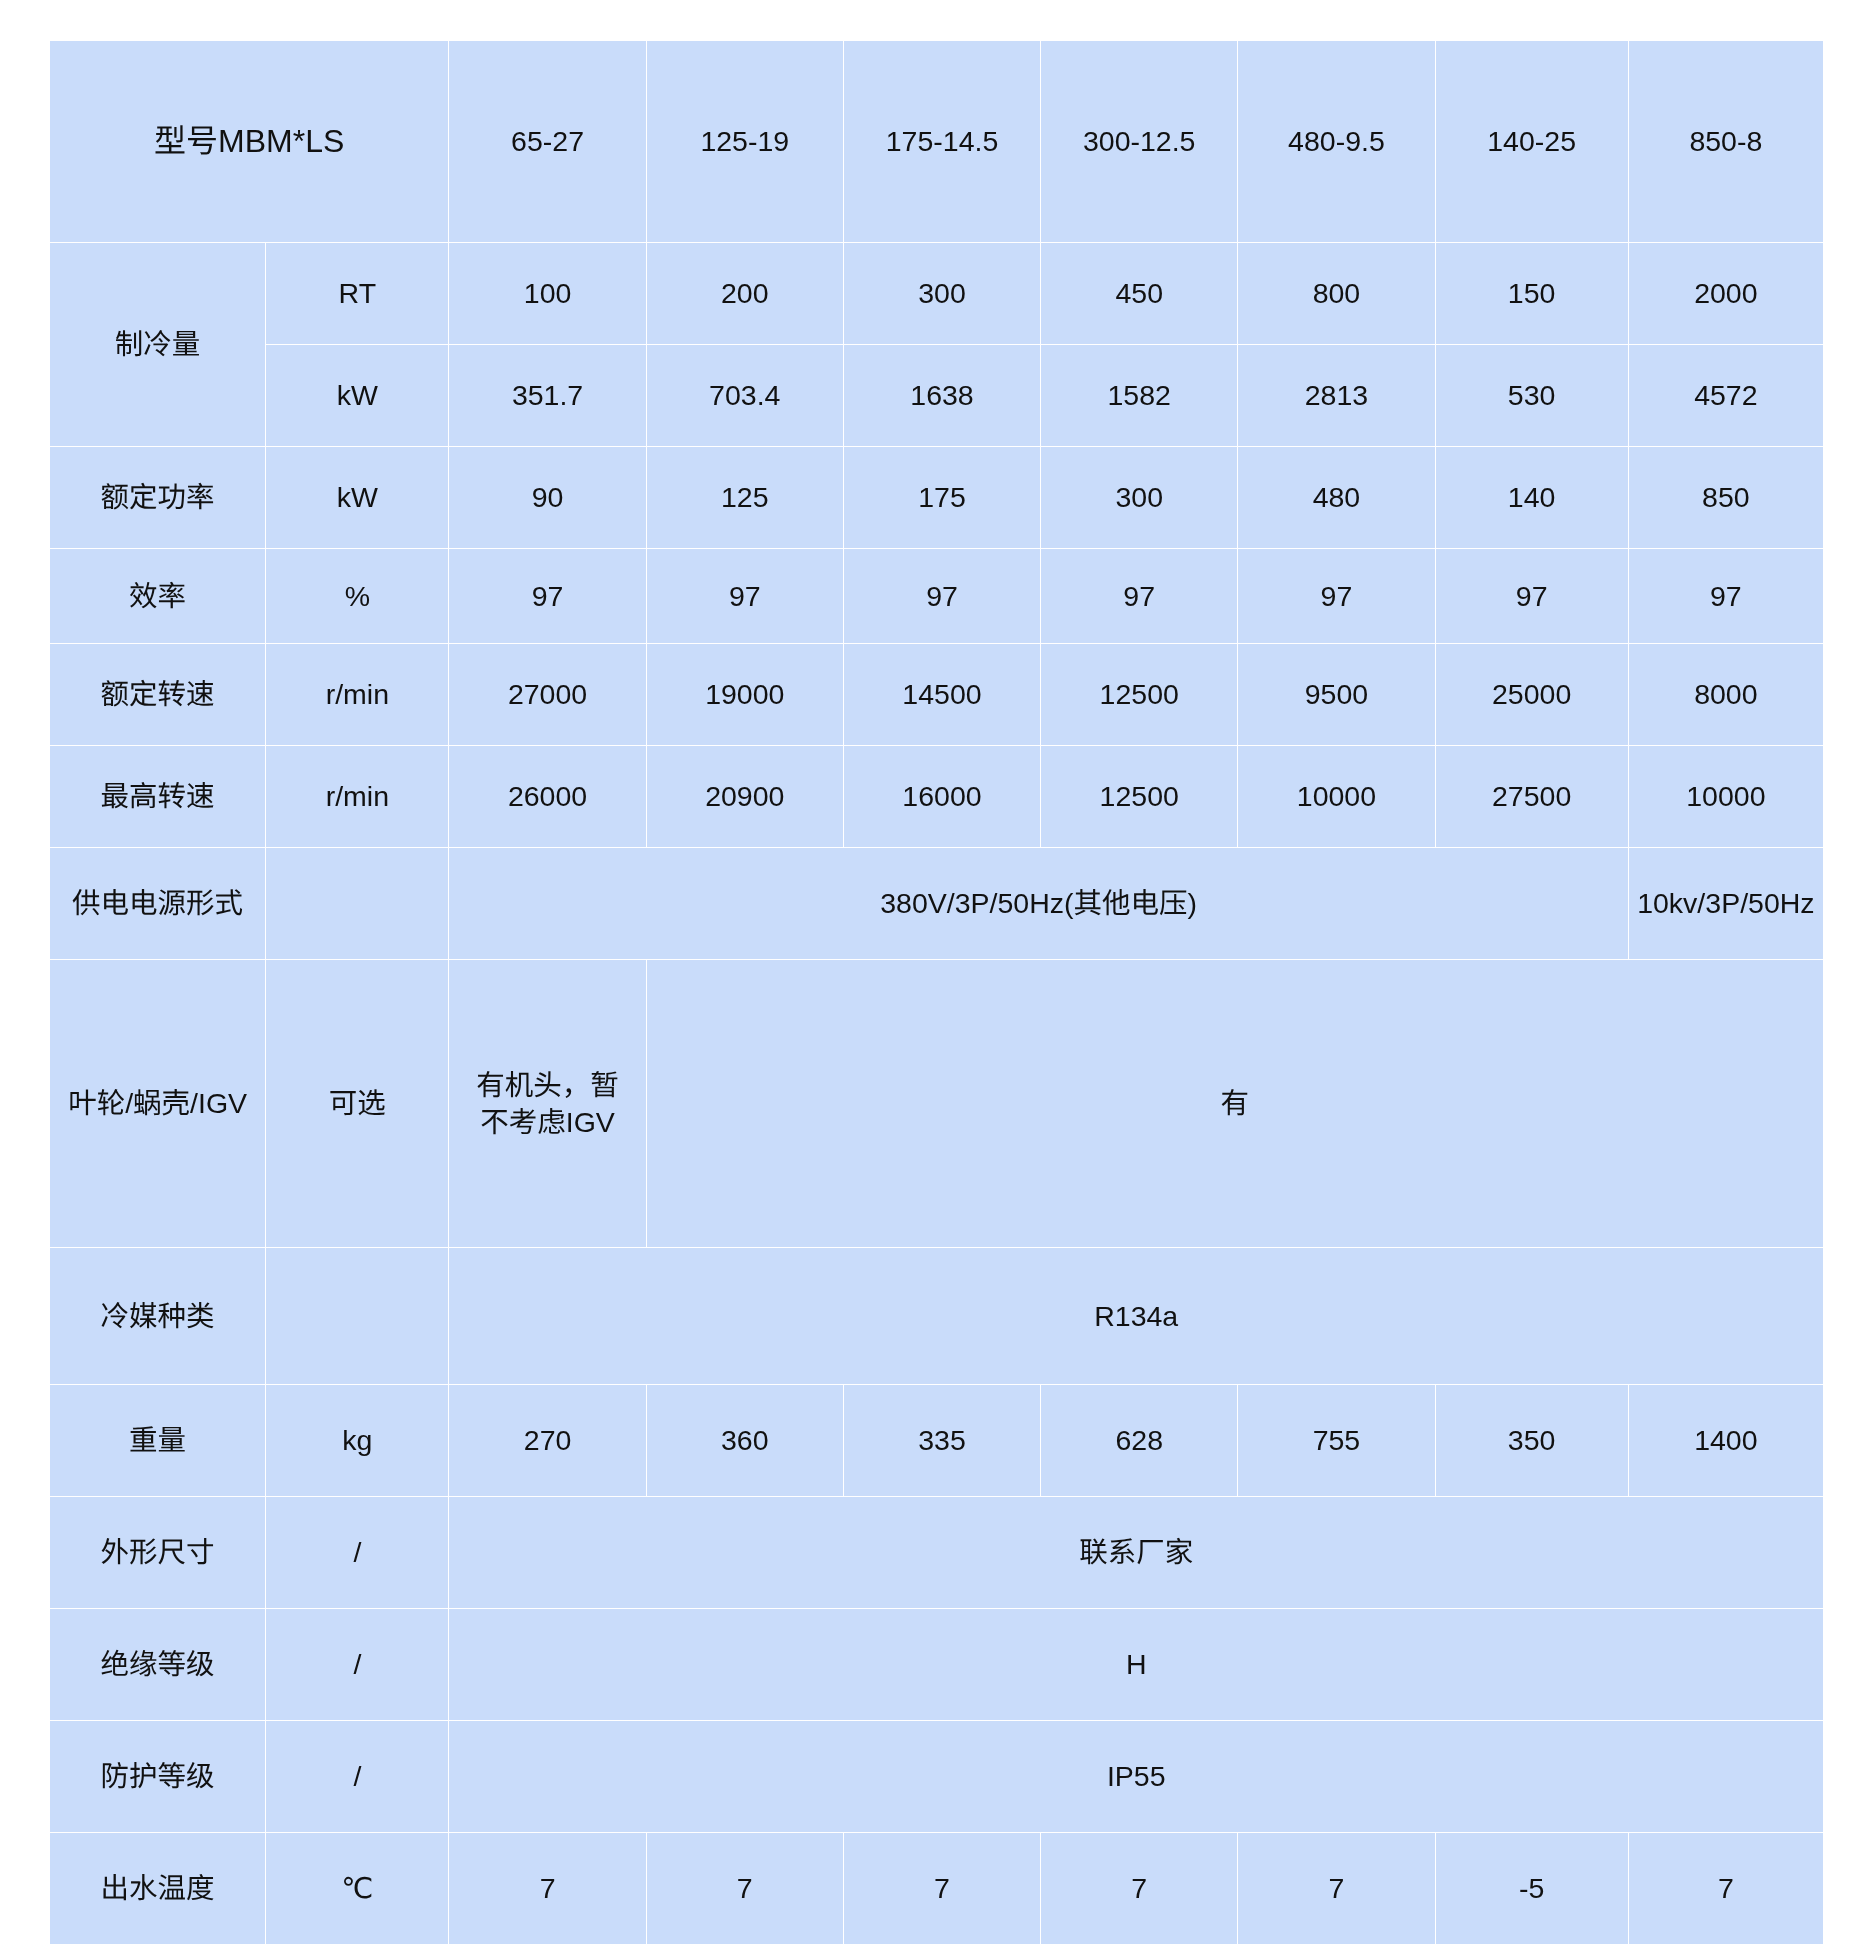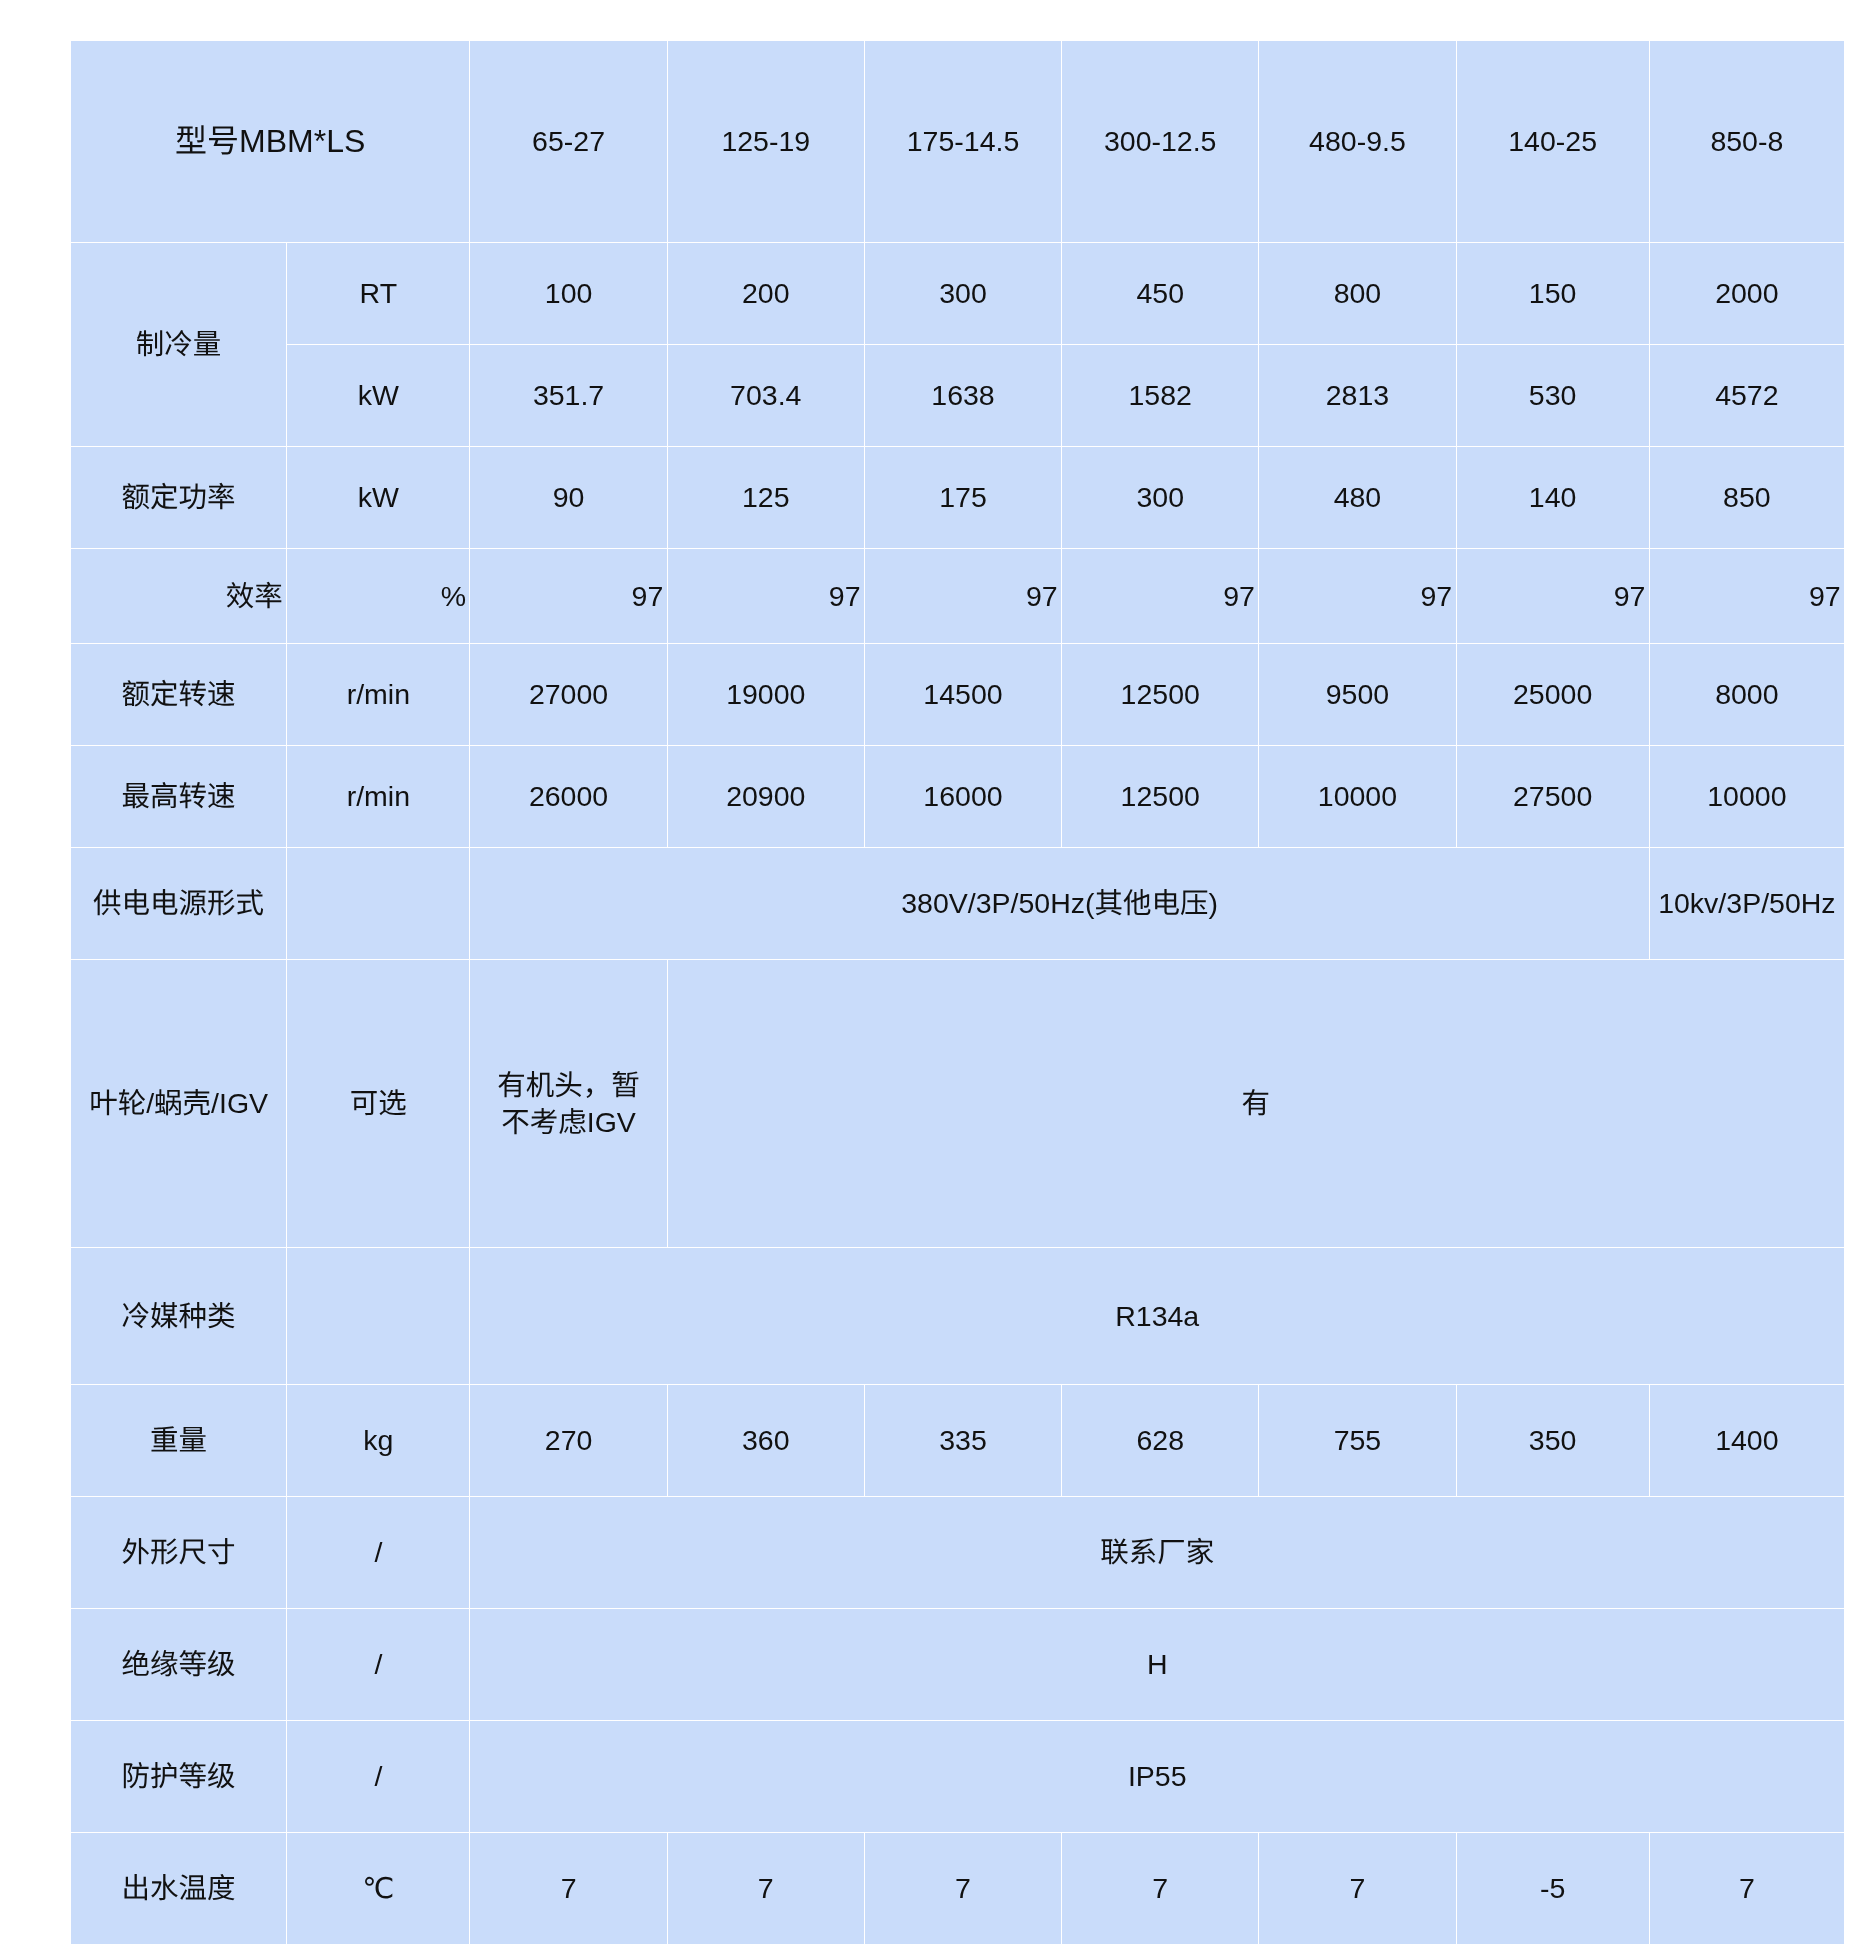--- a/index.html
+++ b/index.html
@@ -11,21 +11,21 @@
     width: 1872px;
     height: 1961px;
     font-family: "Liberation Sans", "DejaVu Sans", sans-serif;
     color: #1a1a1a;
     overflow: hidden;
   }
   .page {
     width: 1872px;
     height: 1546px;
     box-sizing: border-box;
-    padding: 40px 49px 0 70px;
+    padding: 40px 49px 0 49px;
   }
   table.spec {
     border-collapse: collapse;
     table-layout: fixed;
     width: 1775px;
     background: #ffffff;
   }
   table.spec td {
     border: 1.7px solid #ffffff;
     text-align: center;
@@ -54,21 +54,21 @@
     margin-top: 40px;
   }
   td.unit {
     background: #c9dcfa;
     font-size: 29px;
   }
   td.val {
     background: #c9dcfa;
     font-size: 29px;
   }
-  tr.h-small td { height: 84px; text-align: right; }
+  tr.h-small td { height: 84px; }
   tr.h-med td { height: 91px; }
   tr.h-igv td { height: 277px; }
   tr.h-refr td { height: 126px; }
   tr.h-weight td { height: 101px; }
   tr.h-plain td { height: 101px; }
   .small-wrap {
     white-space: pre-line;
     font-size: 28px;
     line-height: 1.3;
   }

